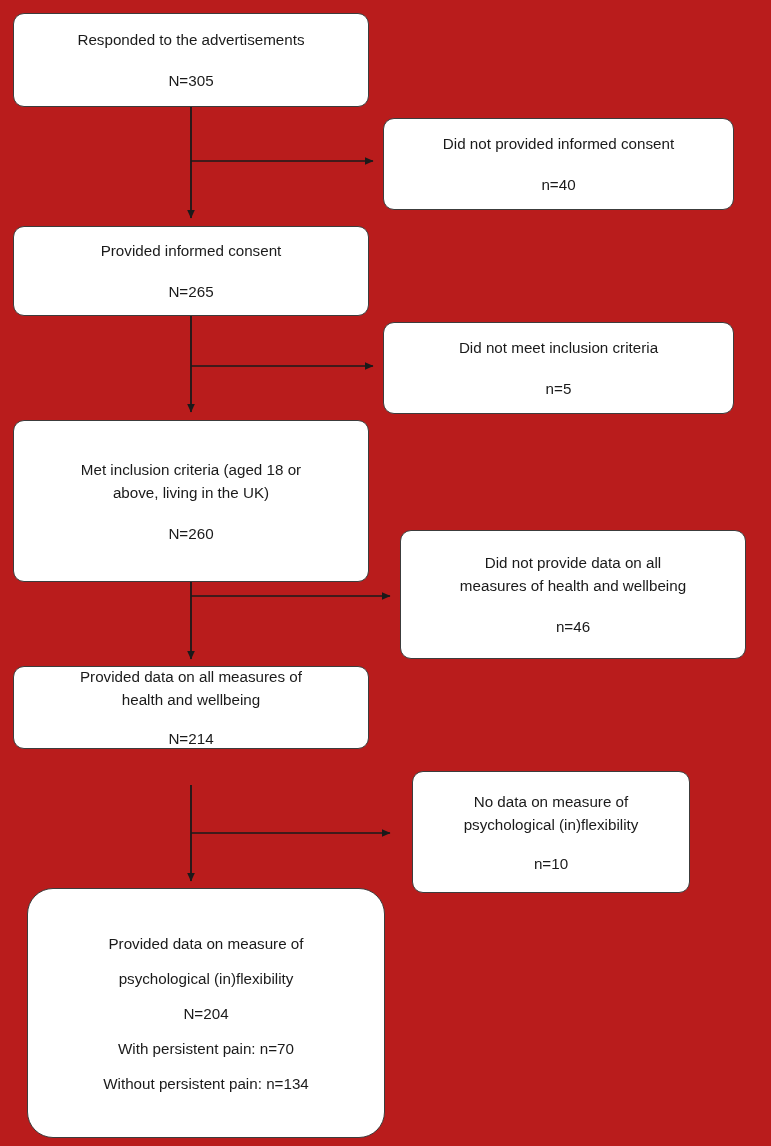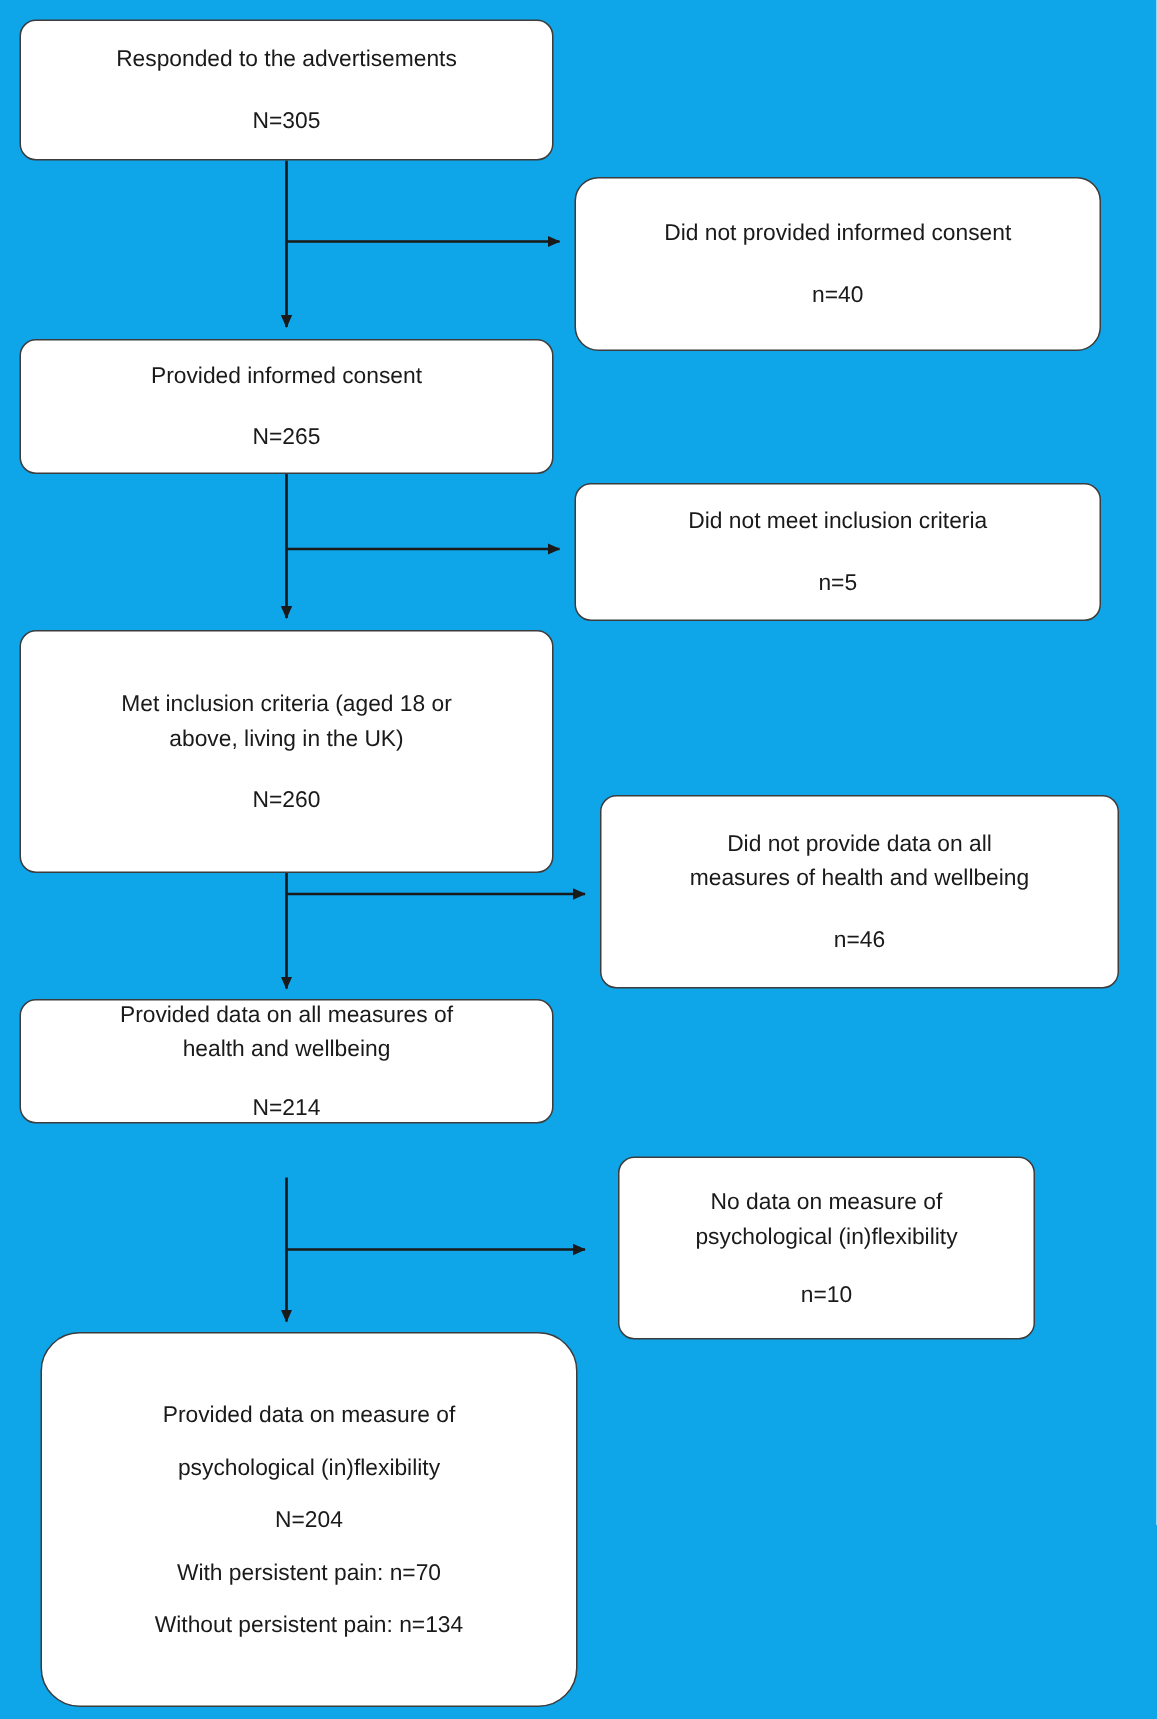--- a/index.html
+++ b/index.html
@@ -4,21 +4,21 @@
 <style>
   html, body {
     margin: 0;
     padding: 0;
     background: #ffffff;
   }
   #flow-root {
     position: relative;
     width: 771px;
     height: 1146px;
-    background: #0ea5e9;
+    background: #b91c1c;
     overflow: hidden;
     font-family: "Liberation Sans", sans-serif;
     color: #1a1a1a;
   }
   #flow-svg {
     position: absolute;
     left: 0;
     top: 0;
     width: 771px;
     height: 1146px;
@@ -90,21 +90,21 @@
     <g>
       <line x1="191" y1="833" x2="390" y2="833" stroke="#1a1a1a" stroke-width="1.6" marker-end="url(#arrowhead)"></line>
     </g>
   </svg>
 
   <div class="node primary gap-lg" style="top:13px; height:94px;">
     <span class="line">Responded to the advertisements</span>
     <span class="line">N=305</span>
   </div>
 
-  <div class="node exclusion gap-lg" style="left:383px; top:118px; width:351px; height:116px;border-radius:16px;">
+  <div class="node exclusion gap-lg" style="left:383px; top:118px; width:351px; height:92px;">
     <span class="line">Did not provided informed consent</span>
     <span class="line">n=40</span>
   </div>
 
   <div class="node primary gap-lg" style="top:226px; height:90px;">
     <span class="line">Provided informed consent</span>
     <span class="line">N=265</span>
   </div>
 
   <div class="node exclusion gap-lg" style="left:383px; top:322px; width:351px; height:92px;">

